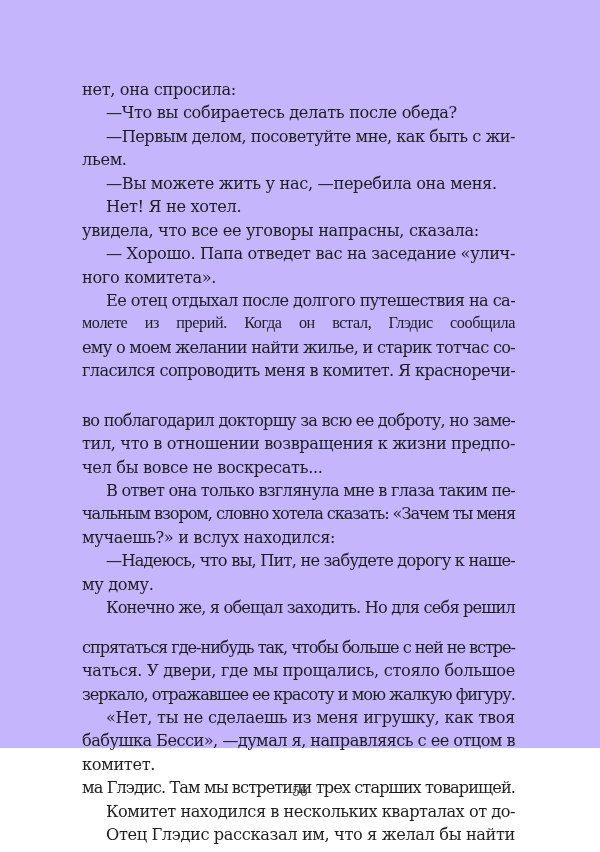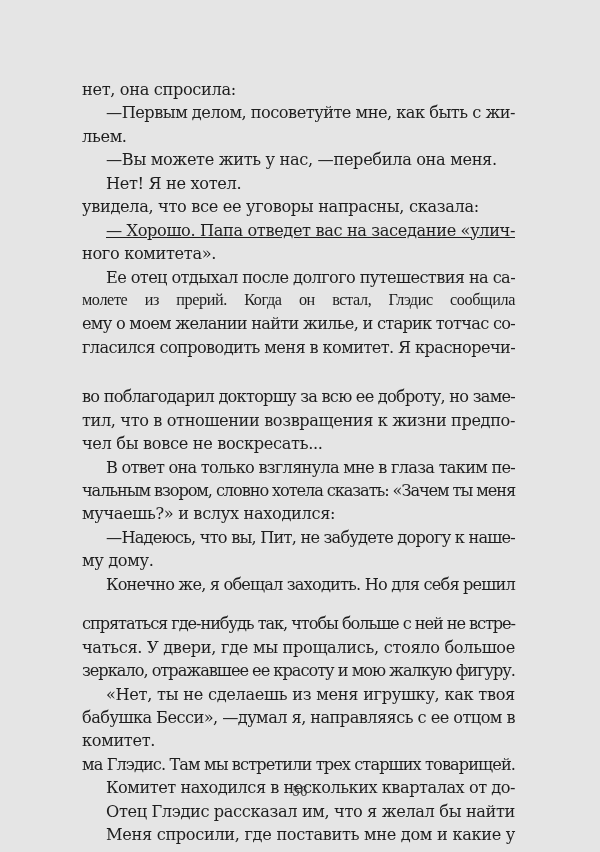--- a/index.html
+++ b/index.html
@@ -10,22 +10,22 @@
     body {
       width: 600px;
       height: 852px;
       position: relative;
       overflow: hidden;
     }
     .page {
       position: absolute;
       left: 0; top: 0;
       width: 600px;
-      height: 852px;
-      background: #e5e5e5;
+      height: 748px;
+      background: #c4b5fd;
     }
     .text-block {
       position: absolute;
       left: 82px;
       top: 78px;
       width: 433px;
       font-family: "DejaVu Serif", "Liberation Serif", serif;
       font-size: 16.2px;
       line-height: 23.45px;
       color: #1e1e1e;
@@ -54,26 +54,27 @@
       font-size: 12px;
       color: #333333;
     }
   </style>
 </head>
 <body>
 
 <div class="page">
   <div class="text-block" id="text-block">
       <span class="line last">нет, она спросила:</span>
+      <span class="line indent last">—Что вы собираетесь  делать после обеда?</span>
       <span class="line indent" style="letter-spacing: -0.513383px;">—Первым делом, посоветуйте мне, как быть с жи-</span>
       <span class="line last">льем.</span>
       <span class="line indent last">—Вы можете жить у нас, —перебила она меня.</span>
       <span class="line indent last">Нет! Я не хотел.</span>
       <span class="line last">увидела, что все ее уговоры напрасны, сказала:</span>
-      <span class="line indent" style="letter-spacing: -0.379891px; text-decoration: underline;">— Хорошо. Папа отведет вас на заседание «улич-</span>
+      <span class="line indent" style="letter-spacing: -0.379891px;">— Хорошо. Папа отведет вас на заседание «улич-</span>
       <span class="line last">ного комитета».</span>
       <span class="line indent" style="letter-spacing: -0.622461px;">Ее отец отдыхал после долгого путешествия на са-</span>
       <span class="line" style="letter-spacing: -0.372959px; font-family: Liberation Serif, serif;">молете из прерий. Когда он встал, Глэдис сообщила</span>
       <span class="line" style="letter-spacing: -0.737255px;">ему о моем желании найти жилье, и старик тотчас со-</span>
       <span class="line" style="letter-spacing: -0.613437px;">гласился сопроводить меня в комитет. Я красноречи-</span>
       <span class="line" style="letter-spacing: -0.764363px; margin-top: 26px;">во поблагодарил докторшу за всю ее доброту, но заме-</span>
       <span class="line" style="letter-spacing: -0.397526px;">тил, что в отношении возвращения к жизни предпо-</span>
       <span class="line last">чел бы вовсе не воскресать...</span>
       <span class="line indent" style="letter-spacing: -0.749687px;">В ответ она только взглянула мне в глаза таким пе-</span>
       <span class="line" style="letter-spacing: -1.10236px;">чальным взором, словно хотела сказать: «Зачем ты меня</span>

